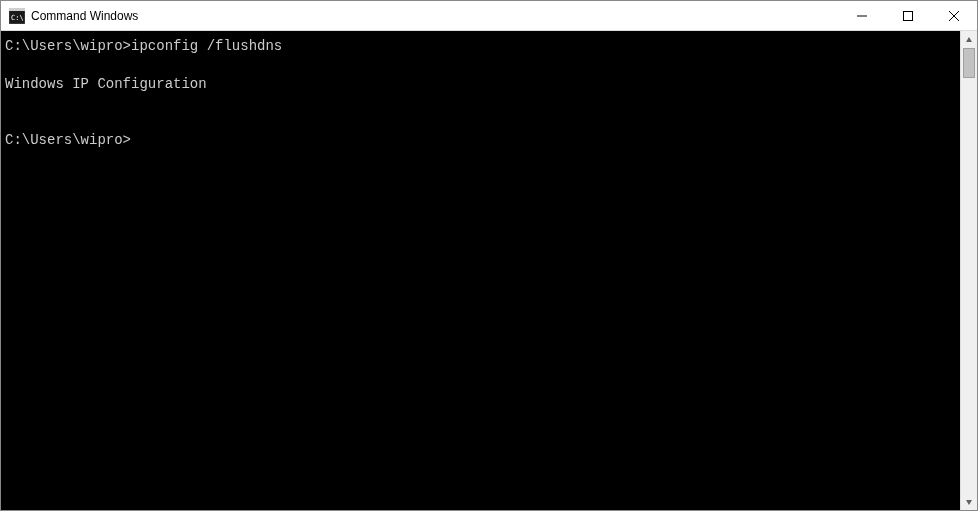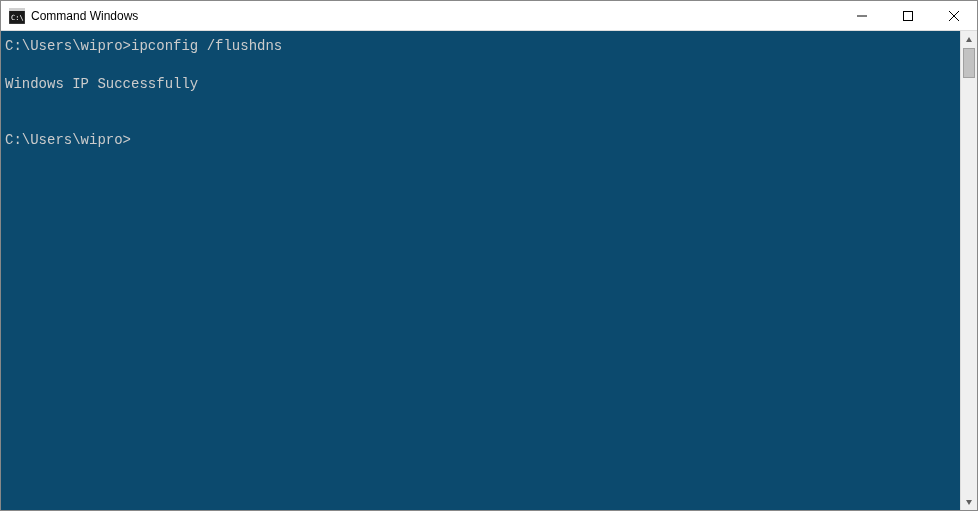--- a/index.html
+++ b/index.html
@@ -64,21 +64,21 @@
       height: 10px;
     }
     .terminal-wrap {
       position: relative;
       width: 100%;
       height: calc(100% - 30px);
       display: flex;
     }
     .terminal {
       flex: 1;
-      background: #0c4a6e;
+      background: #000000;
       color: #cccccc;
       font-family: Consolas, 'Courier New', monospace;
       font-size: 14px;
       line-height: 1.35;
       padding: 6px 4px 4px 4px;
       white-space: pre;
       overflow: hidden;
     }
     .scrollbar {
       width: 17px;
@@ -148,21 +148,21 @@
     <button class="win-btn close">
       <svg viewBox="0 0 10 10">
         <line x1="0" y1="0" x2="10" y2="10" stroke="#000" stroke-width="1"></line>
         <line x1="10" y1="0" x2="0" y2="10" stroke="#000" stroke-width="1"></line>
       </svg>
     </button>
   </div>
 </div>
 
 <div class="terminal-wrap">
-  <div class="terminal"><span class="line"><span>C:\Users\wipro&gt;</span><span>ipconfig /flushdns</span></span><span class="blank-line"></span><span class="line">Windows IP Successfully</span><span class="blank-line"></span><span class="blank-line"></span><span class="line"><span>C:\Users\wipro&gt;</span></span></div>
+  <div class="terminal"><span class="line"><span>C:\Users\wipro&gt;</span><span>ipconfig /flushdns</span></span><span class="blank-line"></span><span class="line">Windows IP Configuration</span><span class="blank-line"></span><span class="blank-line"></span><span class="line"><span>C:\Users\wipro&gt;</span></span></div>
 
   <div class="scrollbar">
     <div class="scroll-arrow up">
       <svg viewBox="0 0 8 8">
           <polygon points="4,1 7,6 1,6" fill="#606060"></polygon>
         </svg>
     </div>
     <div class="scroll-thumb"></div>
     <div class="scroll-arrow down">
       <svg viewBox="0 0 8 8">

